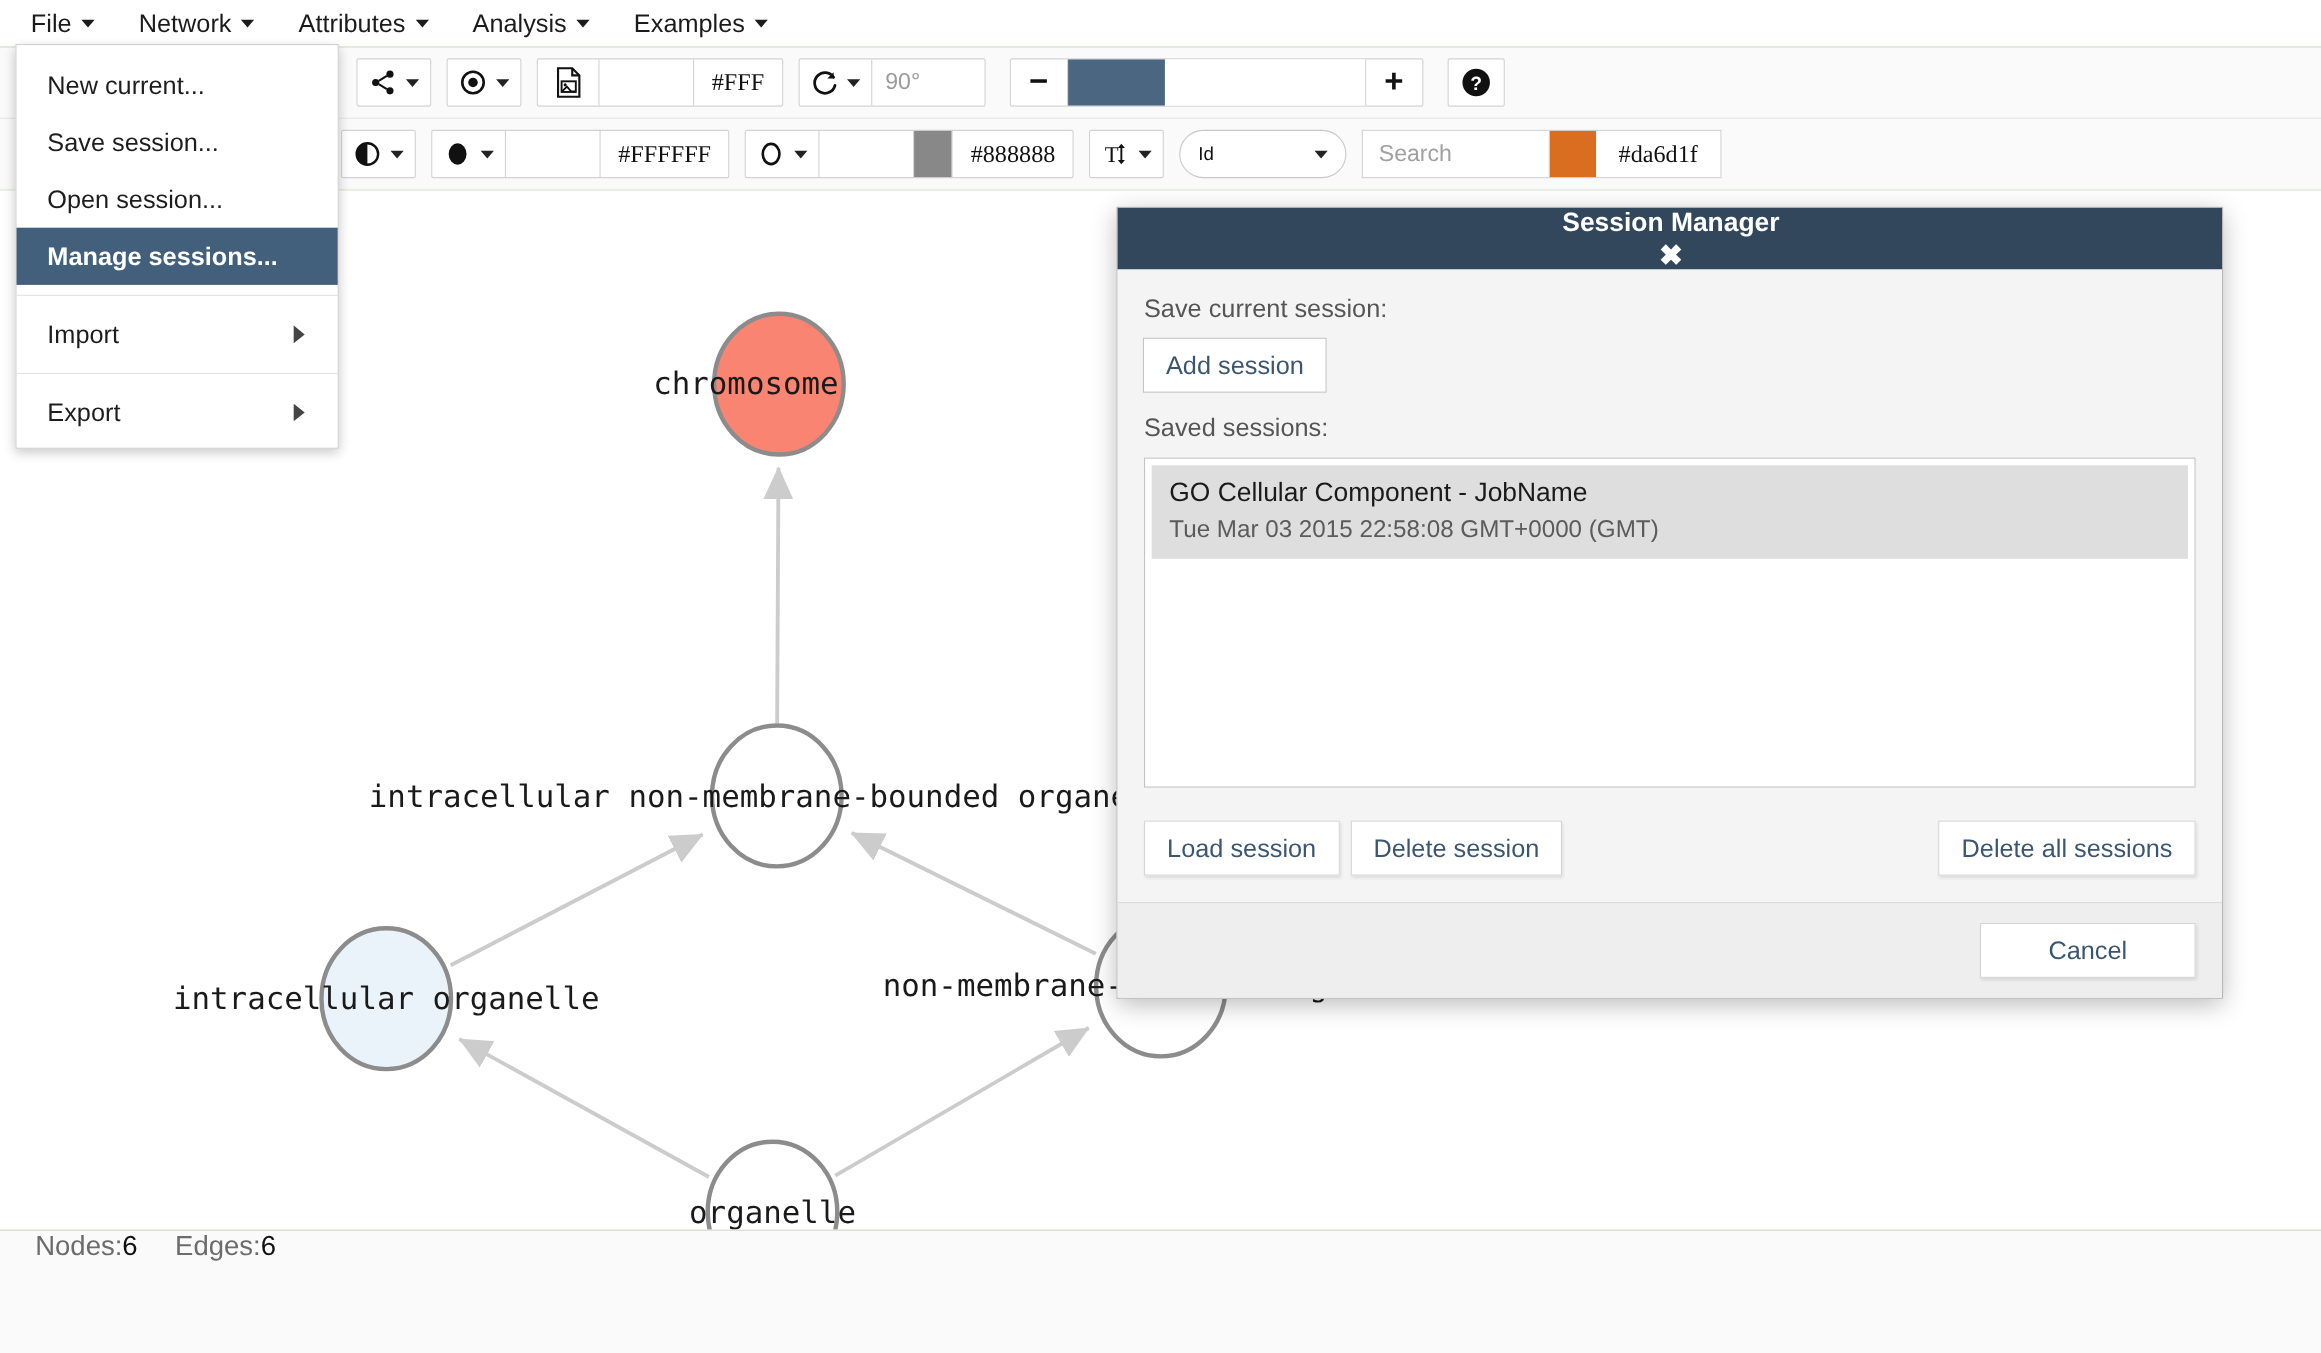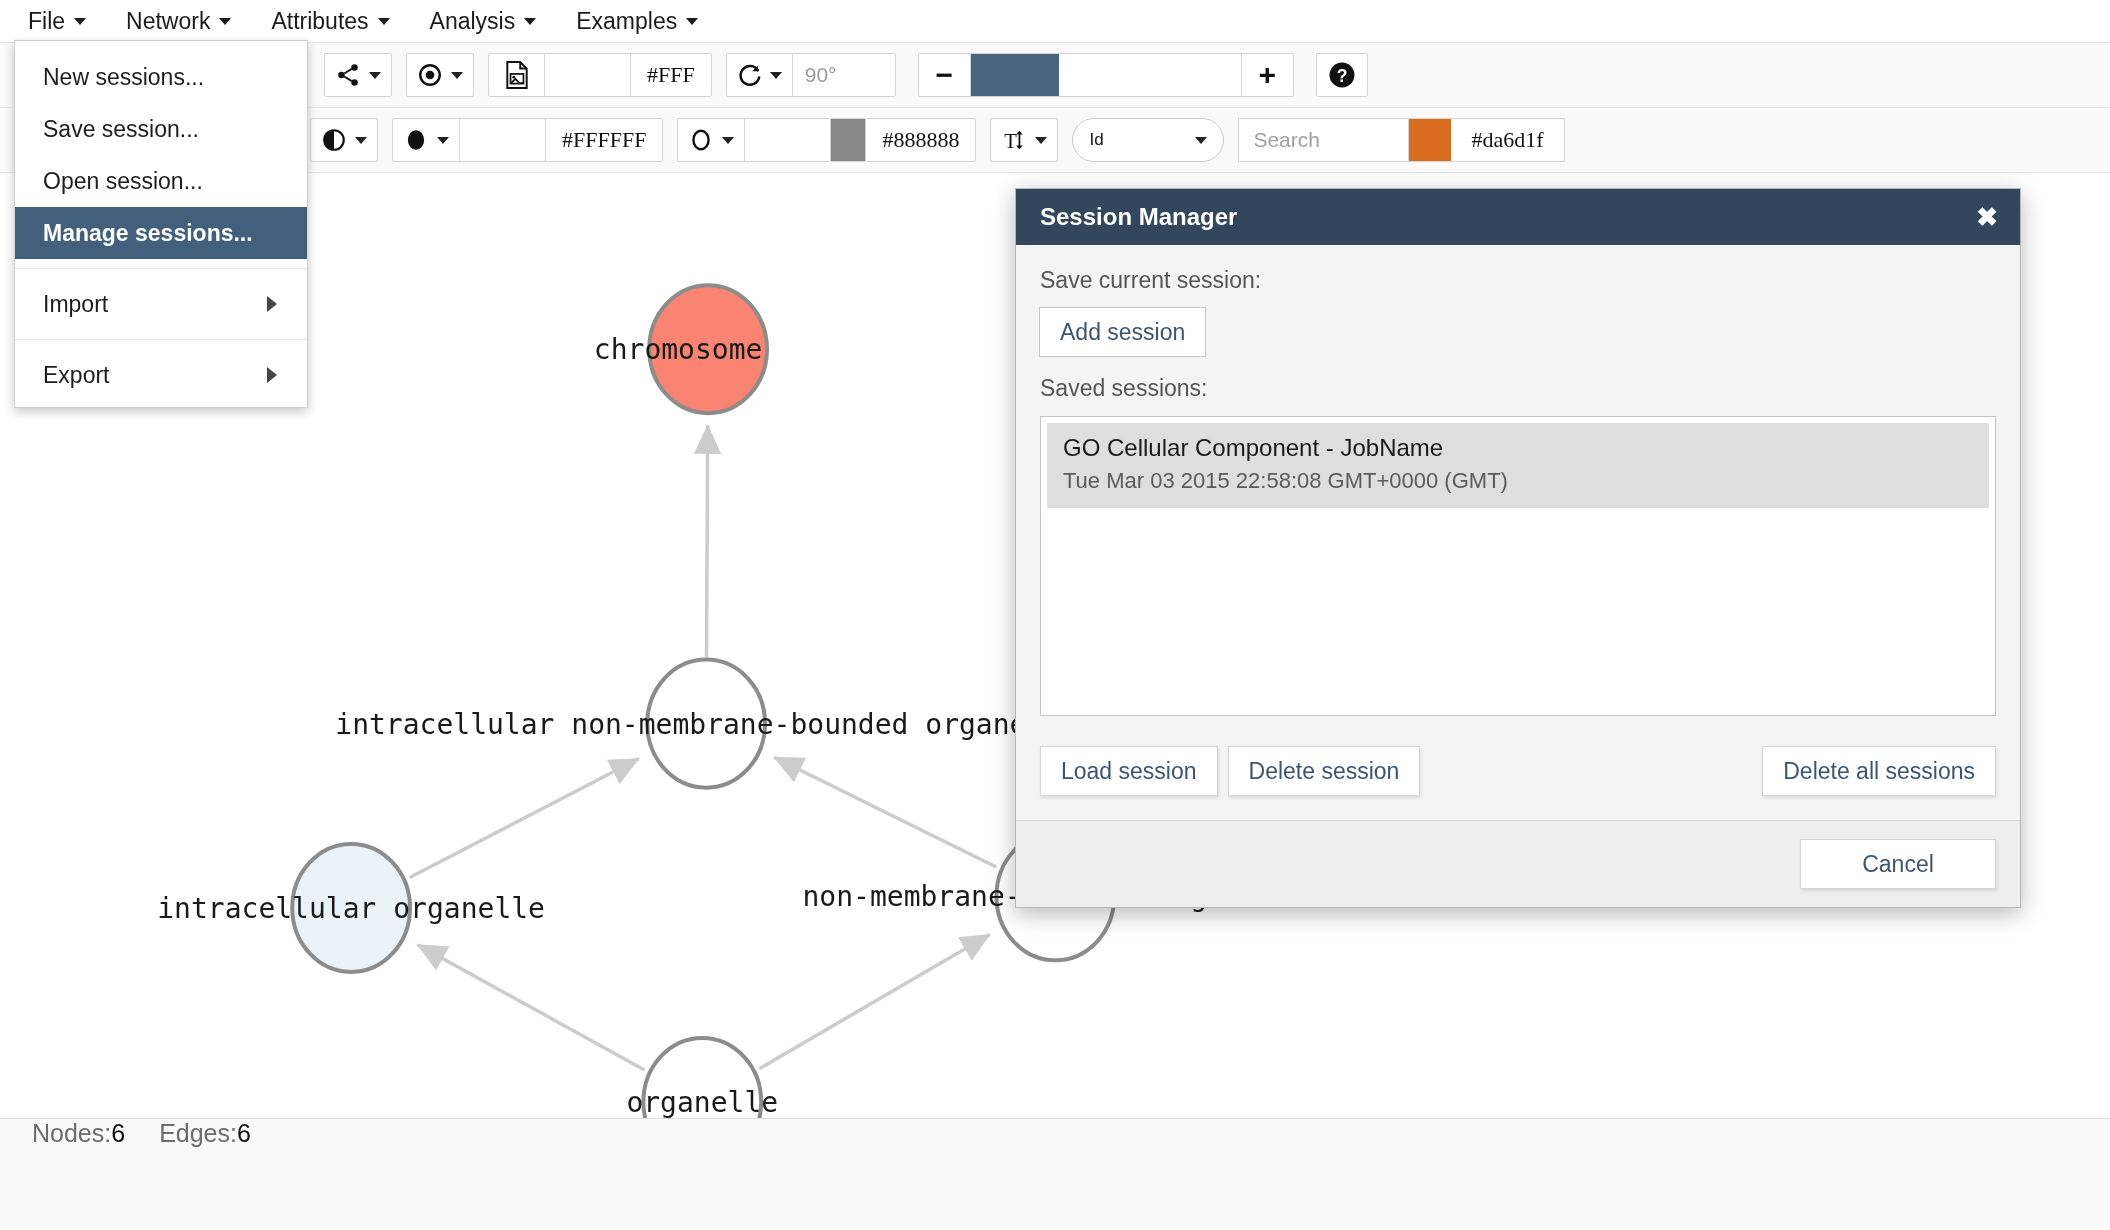--- a/index.html
+++ b/index.html
@@ -156,21 +156,21 @@
     position: absolute; left: 1015px; top: 188px; width: 1006px;
     background: #f4f4f4;
     border: 1px solid #b8b8b8;
     box-shadow: 0 6px 22px rgba(0,0,0,0.28);
     z-index: 80;
   }
   .dlg-title {
     height: 56px; background: #32475c; color: #fff;
     display: flex; align-items: center; justify-content: space-between;
     padding: 0 22px 0 24px;
-    font-size: 24px; font-weight: bold;
+    font-size: 24px; font-weight: bold; flex-direction: column;
   }
   .dlg-close { font-size: 26px; color:#fff; line-height:1; cursor:pointer; }
   .dlg-body { padding: 22px 24px 6px 24px; background:#f4f4f4; }
   .dlg-label { font-size: 23px; color: #555; margin-bottom: 13px; }
   .row { display: flex; align-items: stretch; }
   .session-input {
     flex: 1; height: 50px; border: 1px solid #c4c4c4; background:#fff;
     display:flex; align-items:center; padding: 0 16px;
     font-size: 23px; color: #a3a3a3;
   }
@@ -390,21 +390,21 @@
         <div class="node-label" style="left: 678.1px; top: 176.2px;">chromosome</div>
         <div class="node-label" style="left: 706.16px; top: 550.62px;">intracellular non-membrane-bounded organelle</div>
         <div class="node-label" style="left: 351.14px; top: 734.92px;">intracellular organelle</div>
         <div class="node-label" style="left: 1055.36px; top: 723.28px;">non-membrane-bounded organelle</div>
         <div class="node-label" style="left: 702.28px; top: 928.92px;">organelle</div>
       </div>
   </div>
 
   <div class="dropdown">
     <div class="dd-item">
-      <span>New sessions...</span>
+      <span>New current...</span>
     </div>
     <div class="dd-item">
       <span>Save session...</span>
     </div>
     <div class="dd-item">
       <span>Open session...</span>
     </div>
     <div class="dd-item active">
       <span>Manage sessions...</span>
     </div>

